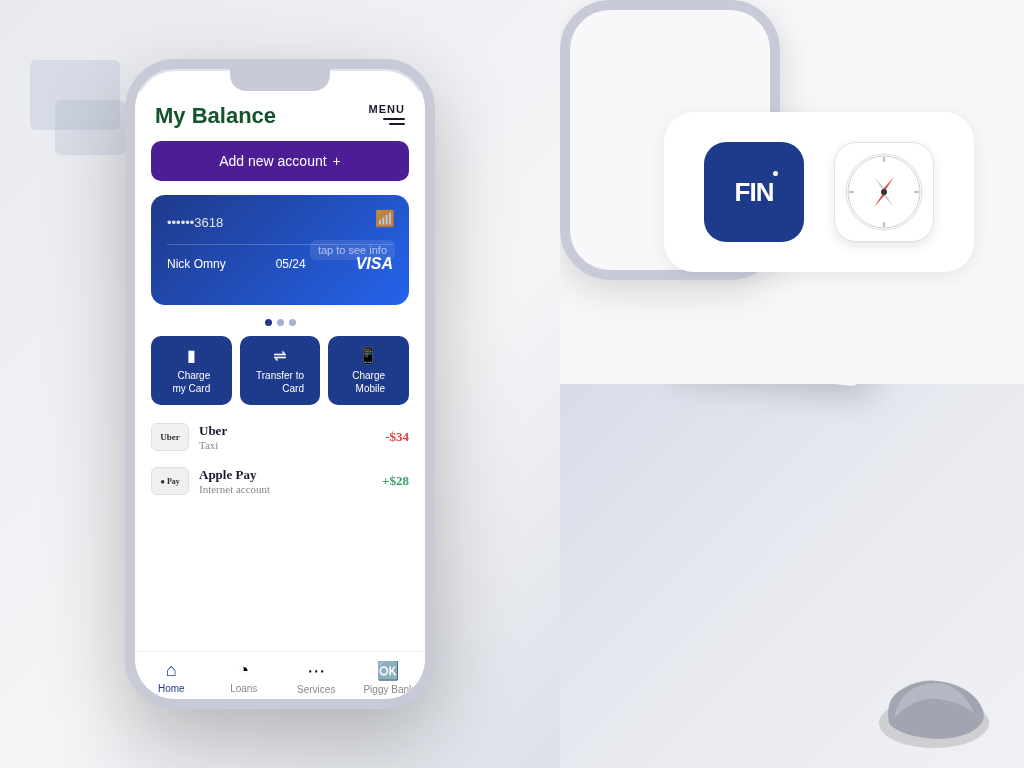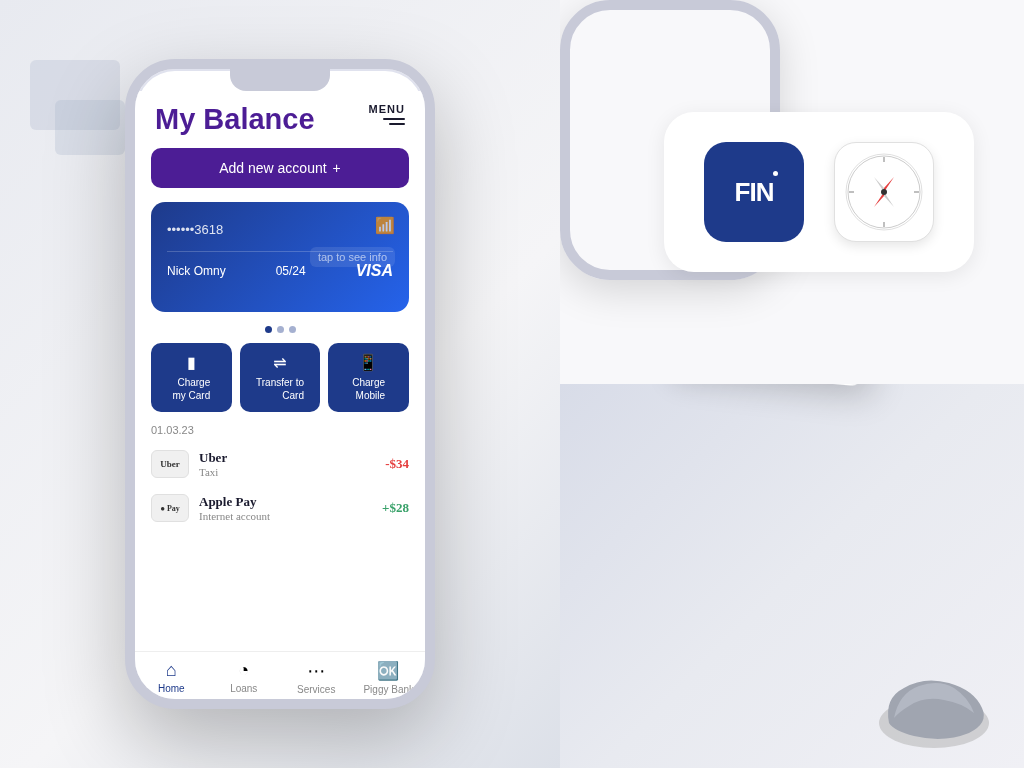--- a/index.html
+++ b/index.html
@@ -78,23 +78,23 @@
     }
 
     
     .phone-header {
       display: flex;
       justify-content: space-between;
       align-items: flex-start;
       padding: 12px 20px 6px;
     }
     .phone-title {
-      font-size: 29px;
+      font-size: 22px;
       font-weight: 700;
-      color: #4c1d95;
+      color: #14532d;
     }
     .menu-btn {
       font-size: 11px;
       font-weight: 600;
       color: #1a1a2e;
       letter-spacing: 1px;
       text-align: right;
     }
     .menu-lines {
       display: flex;
@@ -472,21 +472,20 @@
           <span class="action-icon">⇌</span>
           <span class="action-label">Transfer to<br>Card</span>
         </div>
         <div class="action-btn">
           <span class="action-icon">📱</span>
           <span class="action-label">Charge<br>Mobile</span>
         </div>
       </div>
 
 
-      <div class="tx-date">01.03.23</div>
 
       <div class="tx-item">
         <div class="tx-logo">Uber</div>
         <div class="tx-info">
           <div class="tx-name">Uber</div>
           <div class="tx-type">Taxi</div>
         </div>
         <span class="tx-amount-neg">-$34</span>
       </div>
 

